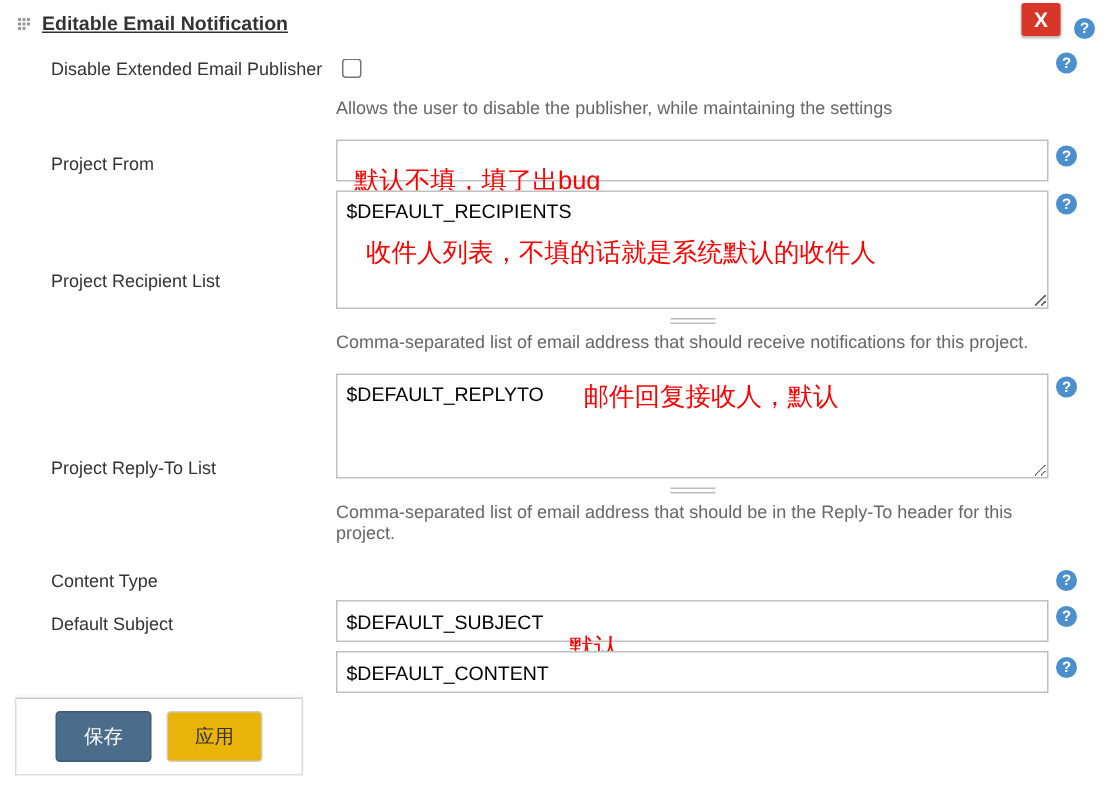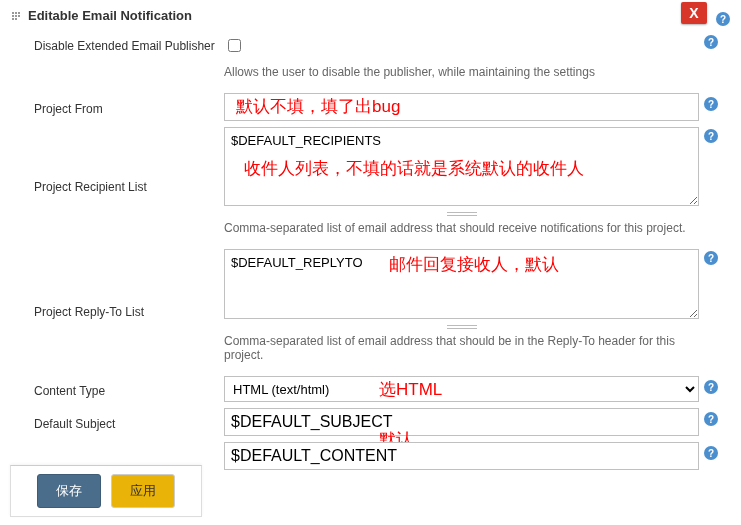--- a/index.html
+++ b/index.html
@@ -33,20 +33,21 @@
       align-content: center;
     }
     .drag-handle span {
       width: 2px; height: 2px;
       background: #999;
     }
     .section-title {
       font-weight: bold;
       font-size: 13px;
       color: #333;
+      text-decoration: underline;
     }
     .close-btn {
       position: absolute;
       top: 2px;
       right: 34px;
       width: 26px;
       height: 22px;
       background: #d9362a;
       color: #fff;
       display: flex;
@@ -98,21 +99,21 @@
     .hint-text {
       color: #666;
       font-size: 12px;
       margin-top: 4px;
       margin-bottom: 8px;
     }
     input[type="text"] {
       width: 100%;
       padding: 5px 6px;
       border: 1px solid #c0c0c0;
-      font-size: 16px;
+      font-size: 13px;
       height: 28px;
     }
     textarea {
       width: 100%;
       padding: 5px 6px;
       border: 1px solid #c0c0c0;
       font-size: 13px;
       font-family: Arial, Helvetica, sans-serif;
       resize: both;
       overflow: auto;
@@ -216,21 +217,21 @@
     <div class="label-col"></div>
     <div class="input-col">
       <div class="hint-text">Allows the user to disable the publisher, while maintaining the settings</div>
     </div>
   </div>
 
   <div class="form-row">
     <div class="label-col">Project From</div>
     <div class="input-col" style="position:relative;">
       <input type="text" value="" style="">
-      <div class="annotation" style="left:12px; top:2px;">默认不填，填了出bug</div>
+      <div class="annotation" style="left:12px; top:16px;">默认不填，填了出bug</div>
     </div>
     <div class="help-col" style="top:4px;">
         <span class="help-icon">?</span>
       </div>
   </div>
 
   <div class="form-row" style="margin-top:6px;">
     <div class="label-col">Project Recipient List</div>
     <div class="input-col" style="position:relative;">
       <textarea rows="5" style="height: 79px;">$DEFAULT_RECIPIENTS</textarea>
@@ -255,26 +256,20 @@
         </div>
       <div class="hint-text">Comma-separated list of email address that should be in the Reply-To header for this project.</div>
     </div>
     <div class="help-col" style="top:2px;">
         <span class="help-icon">?</span>
       </div>
   </div>
 
   <div class="form-row" style="margin-top:4px;">
     <div class="label-col">Content Type</div>
-    <div class="input-col" style="position:relative;">
-      <select>
-        <option>HTML (text/html)</option>
-      </select>
-      <div class="annotation" style="left:155px; top:2px;">选HTML</div>
-    </div>
     <div class="help-col" style="top:4px;">
         <span class="help-icon">?</span>
       </div>
   </div>
 
   <div class="form-row" style="margin-top:6px;">
     <div class="label-col">Default Subject</div>
     <div class="input-col" style="position:relative;">
       <input type="text" value="$DEFAULT_SUBJECT" style="">
       <div class="annotation" style="left:155px; top:20px;">默认</div>

